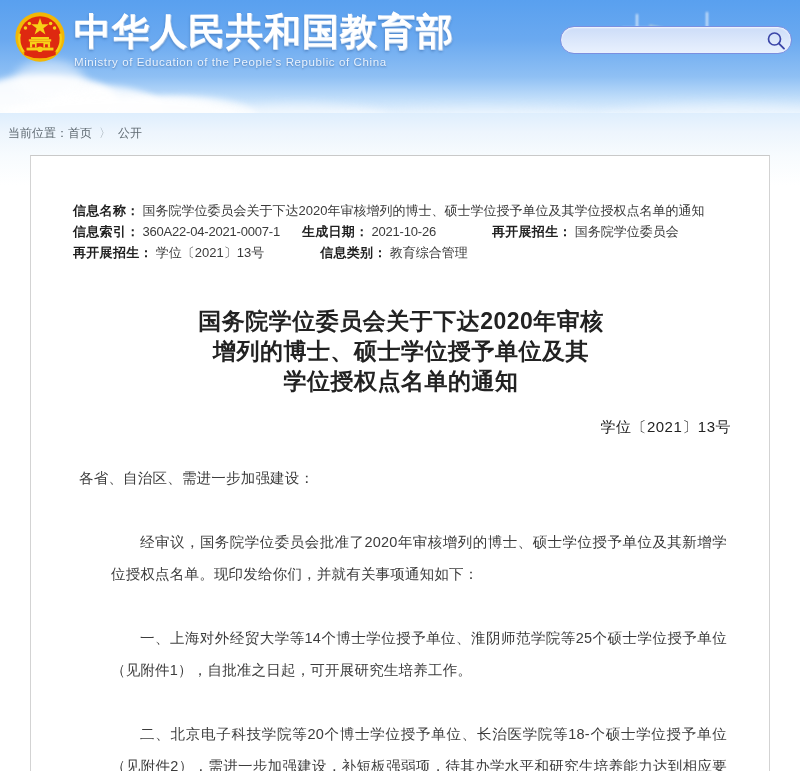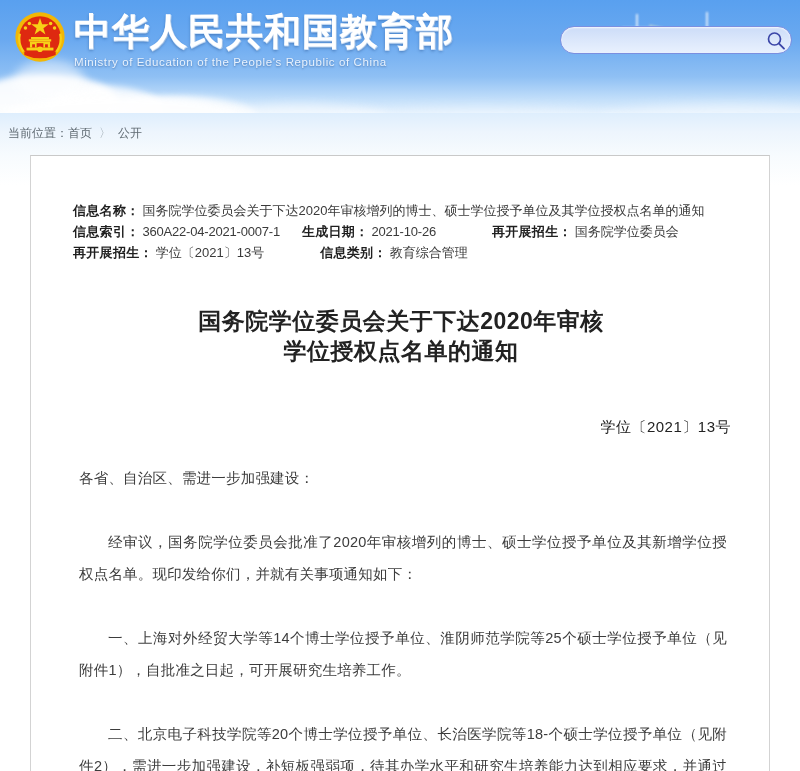--- a/index.html
+++ b/index.html
@@ -227,21 +227,21 @@
     left: 48px;
     top: 306px;
     width: 648px;
     font-size: 14.5px;
     line-height: 32px;
     color: #3c3c3c;
     text-align: justify;
     letter-spacing: .2px;
   }
   .body-text p { margin: 0; }
-  .body-text p.indent { text-indent: 2em; }
+  .body-text p.indent { text-indent: 2em; margin-left: 32px; }
   .body-text p.spacer { height: 32px; }
 </style>
 </head>
 <body>
 
 <div class="banner">
   <div class="cloud c1"></div>
   <div class="cloud c2"></div>
   <div class="cloud c3"></div>
   <div class="cloud c4"></div>
@@ -315,20 +315,21 @@
       <div class="meta-row">
         <span class="meta-label">信息索引：</span><span class="meta-val mono">360A22-04-2021-0007-1</span><span class="gap-sm"></span><span class="meta-label">生成日期：</span><span class="meta-val mono">2021-10-26</span><span class="gap-lg"></span><span class="meta-label">再开展招生：</span><span class="meta-val">国务院学位委员会</span>
       </div>
       <div class="meta-row">
         <span class="meta-label">再开展招生：</span><span class="meta-val">学位〔2021〕13号</span><span class="gap-lg"></span><span class="meta-label">信息类别：</span><span class="meta-val">教育综合管理</span>
       </div>
     </div>
 
     <div class="doc-title">
       <div>国务院学位委员会关于下达2020年审核</div>
+      <div>增列的博士、硕士学位授予单位及其</div>
       <div>学位授权点名单的通知</div>
     </div>
 
     <div class="doc-no">学位〔2021〕13号</div>
 
     <div class="body-text">
       <p>各省、自治区、需进一步加强建设：</p>
       <p class="spacer"></p>
       <p class="indent">经审议，国务院学位委员会批准了2020年审核增列的博士、硕士学位授予单位及其新增学位授权点名单。现印发给你们，并就有关事项通知如下：</p>
       <p class="spacer"></p>

